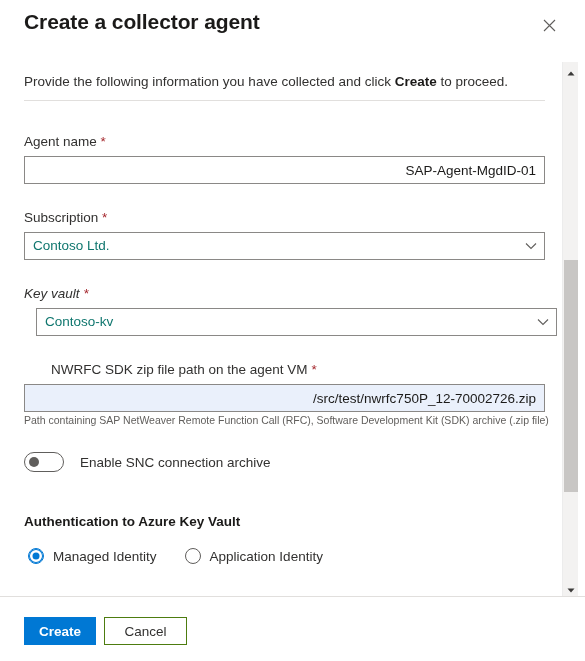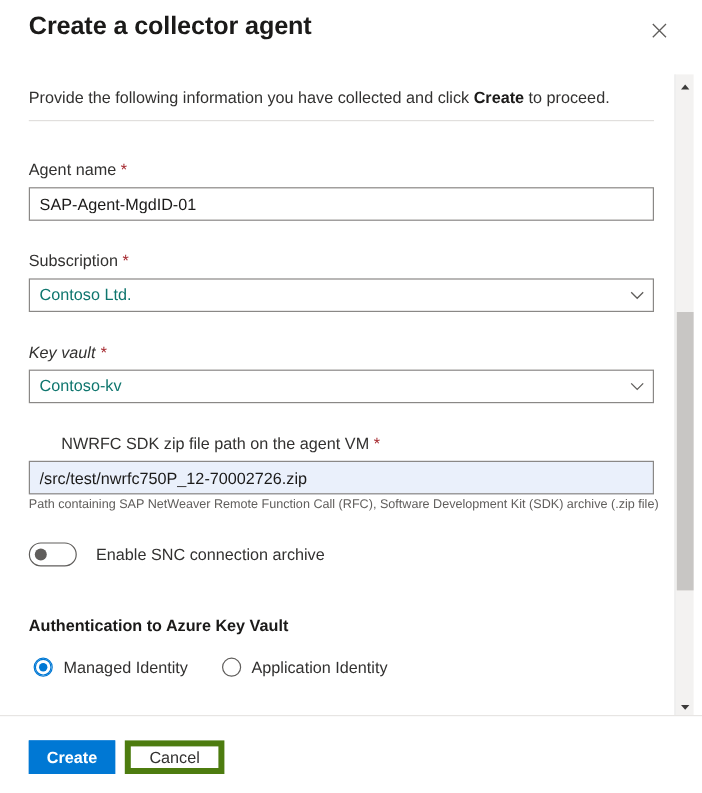--- a/index.html
+++ b/index.html
@@ -84,20 +84,21 @@
     left: 24px;
     width: 521px; height: 28px;
     border: 1px solid #8a8886;
     background: #ffffff;
     font-family: "Liberation Sans", sans-serif;
     font-size: 13.5px;
     color: #1b1a19;
     padding: 0 8px;
     line-height: 26px;
     outline: none;
+    text-align: right;
   }
   .text-input.focused {
     background: #eaf0fb;
     border-color: #8a8886;
   }
 
   .dropdown {
     position: absolute;
     left: 24px;
     width: 521px; height: 28px;
@@ -263,21 +264,21 @@
     font-weight: 600;
     cursor: pointer;
     padding: 0;
   }
   #cancel-button {
     position: absolute;
     left: 104px; top: 20px;
     width: 83px; height: 28px;
     background: #ffffff;
     color: #323130;
-    border: 5px solid #4d7c0f;
+    border: 1px solid #4d7c0f;
     font-family: "Liberation Sans", sans-serif;
     font-size: 13.5px;
     cursor: pointer;
     padding: 0;
   }
 </style>
 </head>
 <body>
 
 <div id="panel">
@@ -306,21 +307,21 @@
     <div class="dropdown" style="top:176px;">
       <span class="dd-value">Contoso Ltd.</span>
       <span class="chevron-down-icon">
         <svg width="12" height="8" viewBox="0 0 12 8">
             <path d="M1 1.5 L6 6.5 L11 1.5" stroke="#605e5c" stroke-width="1.1" fill="none"></path>
           </svg>
       </span>
     </div>
 
     <div class="field-label" style="top:230px; left:24px;font-style:italic;"><span>Key vault</span> <span class="req-star">*</span></div>
-    <div class="dropdown" style="top:252px;">
+    <div class="dropdown" style="top:252px;margin-left:12px;">
       <span class="dd-value">Contoso-kv</span>
       <span class="chevron-down-icon">
         <svg width="12" height="8" viewBox="0 0 12 8">
             <path d="M1 1.5 L6 6.5 L11 1.5" stroke="#605e5c" stroke-width="1.1" fill="none"></path>
           </svg>
       </span>
     </div>
 
     <div class="field-label" style="top:306px; left:7px;margin-left:44px;"><span>NWRFC SDK zip file path on the agent VM</span> <span class="req-star">*</span></div>
     <input class="text-input focused" style="top: 328px;" type="text" value="/src/test/nwrfc750P_12-70002726.zip">

